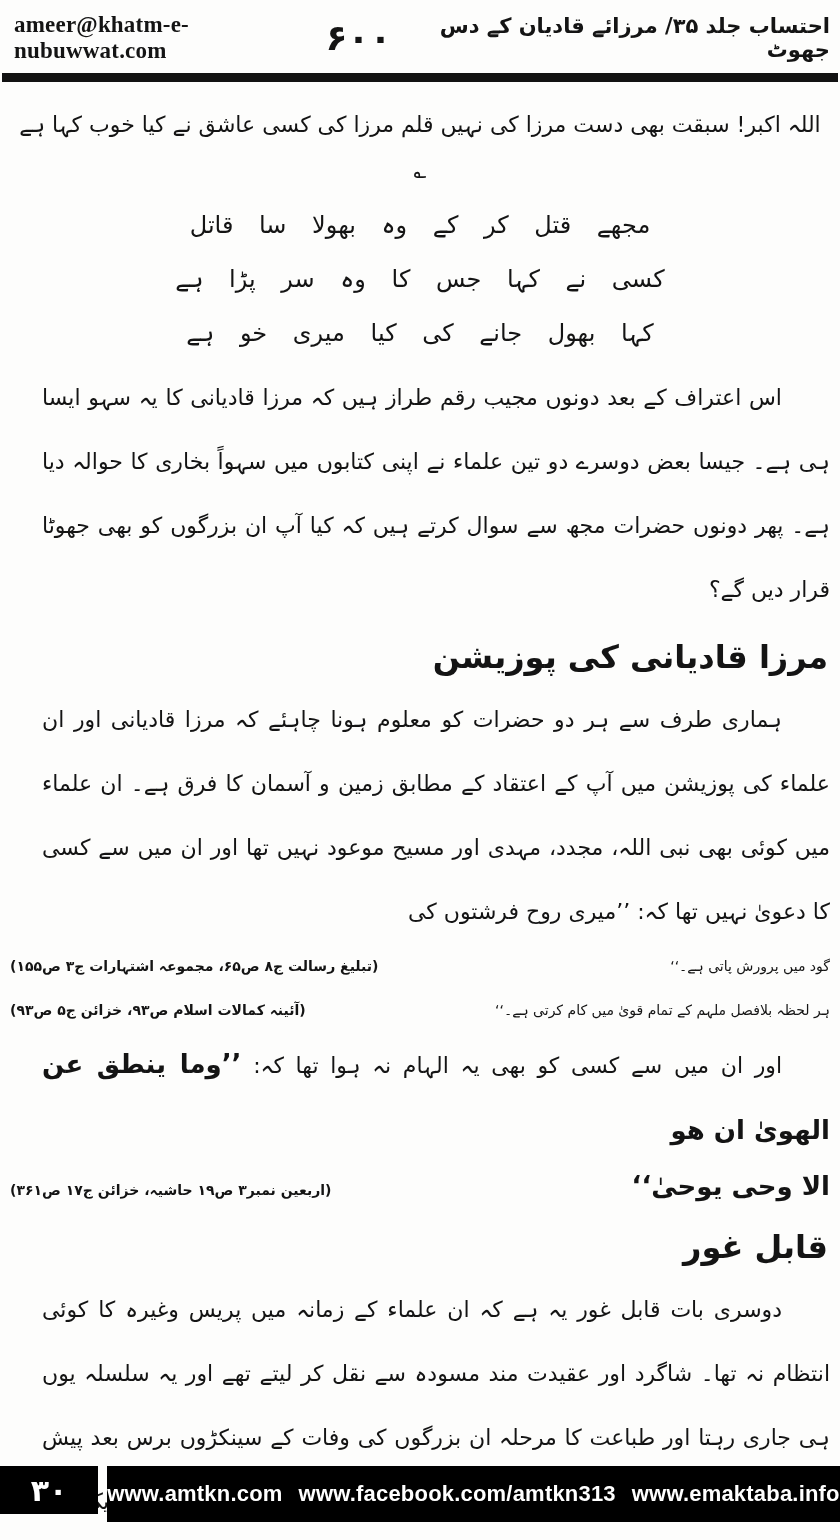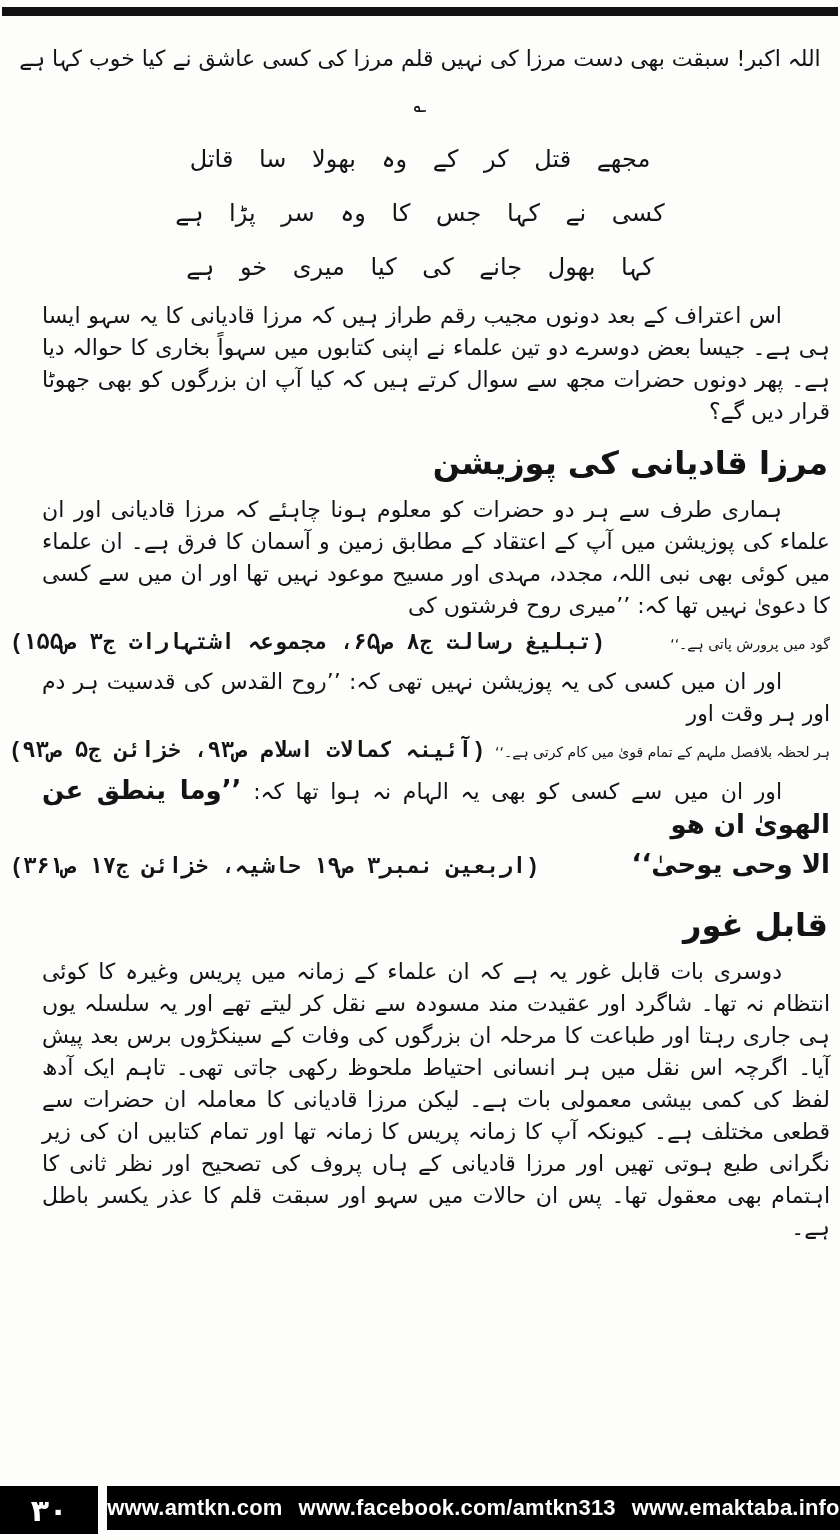--- a/index.html
+++ b/index.html
@@ -18,57 +18,62 @@
     display: flex; direction: ltr;
     align-items: center; justify-content: space-between;
     padding: 12px 10px 2px 14px;
   }
   .email { font-family: "Liberation Serif", serif; font-weight: 700; font-size: 23px; letter-spacing: .2px; }
   .page-num-top { font-size: 36px; font-weight: 700; line-height: 1; }
   .book-title { direction: rtl; font-size: 21px; font-weight: 700; }
   .header-rule { height: 9px; background: #121212; margin: 7px 2px 0; }
   
   .content { direction: rtl; padding: 20px 10px 0; }
-  .para { font-size: 22px; line-height: 32px; text-align: justify; margin-left: 32px; }
+  .para { font-size: 22px; line-height: 64px; text-align: justify; margin-left: 32px; }
   .indent { text-indent: 48px; }
   .intro { font-size: 22px; line-height: 46px; text-align: center; }
   .poetry { text-align: center; padding: 4px 0 6px; }
   .verse { font-size: 24px; line-height: 54px; word-spacing: 18px; white-space: nowrap; }
   .heading { font-weight: 700; font-size: 32px; line-height: 58px; margin: 6px 2px 2px 0; }
   .quote-row {
     display: flex; direction: rtl;
     justify-content: space-between; align-items: baseline;
     line-height: 44px; gap: 10px;
   }
   .quote-tail { font-size: 14px; white-space: nowrap; }
-  .ref { font-size: 22px; font-weight: 700; white-space: nowrap; font-family: Liberation Mono, monospace; }
+  .ref { font-size: 14px; font-weight: 700; white-space: nowrap; }
   .arabic { font-weight: 700; font-size: 26px; }
   .mamoor-wrap { direction: rtl; text-align: right; padding-left: 130px; padding-right: 130px; line-height: 48px; font-size: 22px; }
   
   .page-footer {
-    position: absolute; left: 0; right: 0; bottom: 6px;
+    position: absolute; left: 0; right: 0; bottom: 18px;
     display: flex; direction: ltr; gap: 9px;
   }
   .footer-pagenum {
     width: 98px; height: 48px; background: #000; color: #fff;
     display: flex; align-items: center; justify-content: center;
     font-size: 30px; font-weight: 700;
   }
   .footer-bar {
-    flex: 1; height: 44px; background: #000; color: #fff;
+    flex: 1; height: 56px; background: #000; color: #fff;
     display: flex; align-items: center; justify-content: center; gap: 16px;
     font-family: "Liberation Sans", sans-serif; font-weight: 700; font-size: 22px;
     letter-spacing: .2px; white-space: nowrap;
   }
 </style>
 </head>
 <body>
 
 <div class="page">
 
+  <header class="page-header">
+    <span class="email">ameer@khatm-e-nubuwwat.com</span>
+    <span class="page-num-top">۶۰۰</span>
+    <span class="book-title">احتساب جلد ۳۵/ مرزائے قادیان کے دس جھوٹ</span>
+  </header>
 
   <div class="header-rule"></div>
 
   <main class="content">
 
     <p class="intro">اللہ اکبر! سبقت بھی دست مرزا کی نہیں قلم مرزا کی کسی عاشق نے کیا خوب کہا ہے ؎</p>
 
     <div class="poetry">
       <p class="verse">مجھے قتل کر کے وہ بھولا سا قاتل</p>
       <p class="verse">کسی نے کہا جس کا وہ سر پڑا ہے</p>
@@ -78,21 +83,20 @@
     <p class="para indent">اس اعتراف کے بعد دونوں مجیب رقم طراز ہیں کہ مرزا قادیانی کا یہ سہو ایسا ہی ہے۔ جیسا بعض دوسرے دو تین علماء نے اپنی کتابوں میں سہواً بخاری کا حوالہ دیا ہے۔ پھر دونوں حضرات مجھ سے سوال کرتے ہیں کہ کیا آپ ان بزرگوں کو بھی جھوٹا قرار دیں گے؟</p>
 
     <h2 class="heading">مرزا قادیانی کی پوزیشن</h2>
 
     <p class="para indent">ہماری طرف سے ہر دو حضرات کو معلوم ہونا چاہئے کہ مرزا قادیانی اور ان علماء کی پوزیشن میں آپ کے اعتقاد کے مطابق زمین و آسمان کا فرق ہے۔ ان علماء میں کوئی بھی نبی اللہ، مجدد، مہدی اور مسیح موعود نہیں تھا اور ان میں سے کسی کا دعویٰ نہیں تھا کہ: ’’میری روح فرشتوں کی</p>
     <div class="quote-row">
       <span class="quote-tail">گود میں پرورش پاتی ہے۔‘‘</span>
       <span class="ref">(تبلیغ رسالت ج۸ ص۶۵، مجموعہ اشتہارات ج۳ ص۱۵۵)</span>
     </div>
 
-    <p class="para indent">اور ان میں کسی کی یہ پوزیشن نہیں تھی کہ: ’’روح القدس کی قدسیت ہر دم اور ہر وقت اور</p>
     <div class="quote-row">
       <span class="quote-tail">ہر لحظہ بلافصل ملہم کے تمام قویٰ میں کام کرتی ہے۔‘‘</span>
       <span class="ref">(آئینہ کمالات اسلام ص۹۳، خزائن ج۵ ص۹۳)</span>
     </div>
 
     <p class="para indent"><span>اور ان میں سے کسی کو بھی یہ الہام نہ ہوا تھا کہ:</span> <span class="arabic">’’وما ینطق عن الهویٰ ان هو</span></p>
     <div class="quote-row">
       <span class="quote-tail arabic">الا وحی یوحیٰ‘‘</span>
       <span class="ref">(اربعین نمبر۳ ص۱۹ حاشیہ، خزائن ج۱۷ ص۳۶۱)</span>
     </div>

